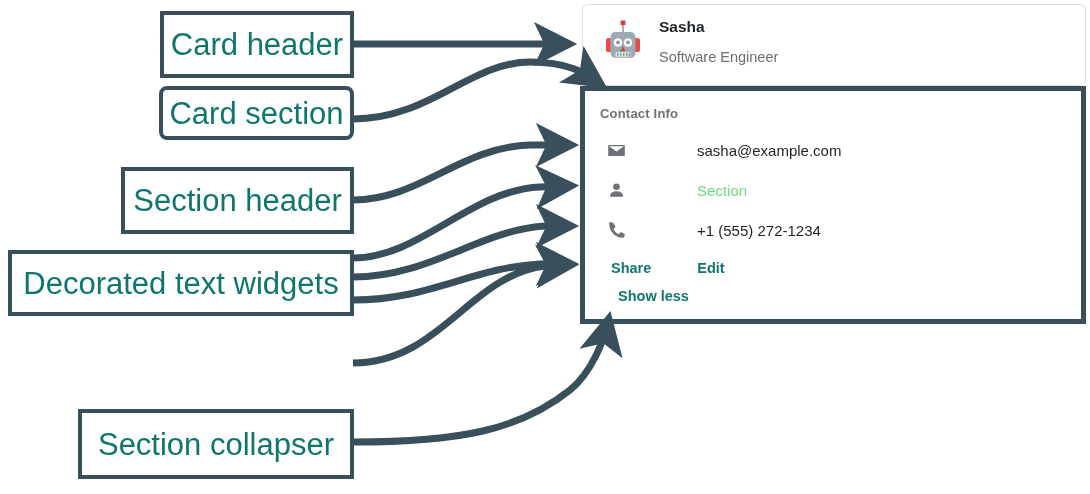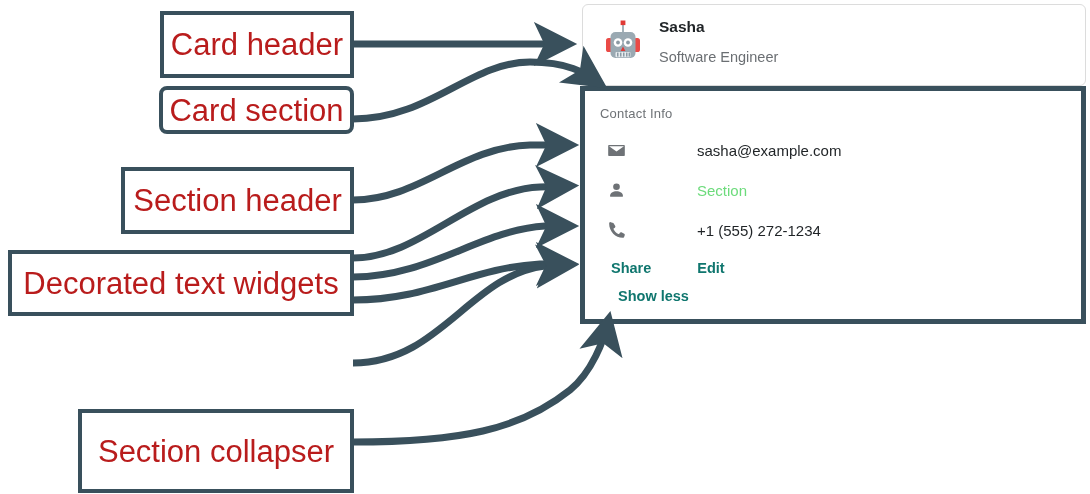--- a/index.html
+++ b/index.html
@@ -20,21 +20,21 @@
 
   
   .callout {
     position: absolute;
     box-sizing: border-box;
     border: 4px solid #39505c;
     background: #ffffff;
     display: flex;
     align-items: center;
     justify-content: center;
-    color: #b91c1c;
+    color: #0f766e;
     font-size: 31px;
     line-height: 1;
     letter-spacing: 0px;
     white-space: nowrap;
     z-index: 5;
   }
 
   
   #arrows {
     position: absolute;
@@ -102,21 +102,21 @@
     position: absolute;
     left: 0; top: 0;
     width: 100%;
     height: 100%;
   }
   .section-header {
     position: absolute;
     left: 15px;
     top: 15px;
     font-size: 13px;
-    font-weight: normal;
+    font-weight: bold;
     color: #6e7276;
     letter-spacing: 0.2px;
   }
   .row {
     position: absolute;
     left: 20px;
     display: flex;
     align-items: center;
     gap: 48px;
   }
@@ -190,34 +190,34 @@
       <path d="M353,363 C440,363 470,275 545,266 L568,265"></path>
 
       <path d="M353,442 C460,442 520,430 570,390 C592,372 604,340 608,322"></path>
     </g>
   </svg>
 
   <div class="callout" style="left:160px; top:11px; width:194px; height:67px;">
     <span>Card header</span>
   </div>
 
-  <div class="callout" style="left:159px; top:86px; width:195px; height:48px;border-radius:8px;">
+  <div class="callout" style="left:159px; top:86px; width:195px; height:54px;border-radius:8px;">
     <span>Card section</span>
   </div>
 
   <div class="callout" style="left:121px; top:167px; width:233px; height:67px;">
     <span>Section header</span>
   </div>
 
   <div class="callout" style="left:8px; top:250px; width:346px; height:66px;">
     <span>Decorated text widgets</span>
   </div>
 
 
-  <div class="callout" style="left:78px; top:409px; width:276px; height:84px;">
+  <div class="callout" style="left:78px; top:409px; width:276px; height:70px;">
     <span>Section collapser</span>
   </div>
 
   <div id="card">
     <div id="card-header">
 
       <div class="avatar">
         <svg viewBox="0 0 40 44" width="40" height="44">
 
           <rect x="19.1" y="3.5" width="1.8" height="9" fill="#9aa9b2"></rect>

